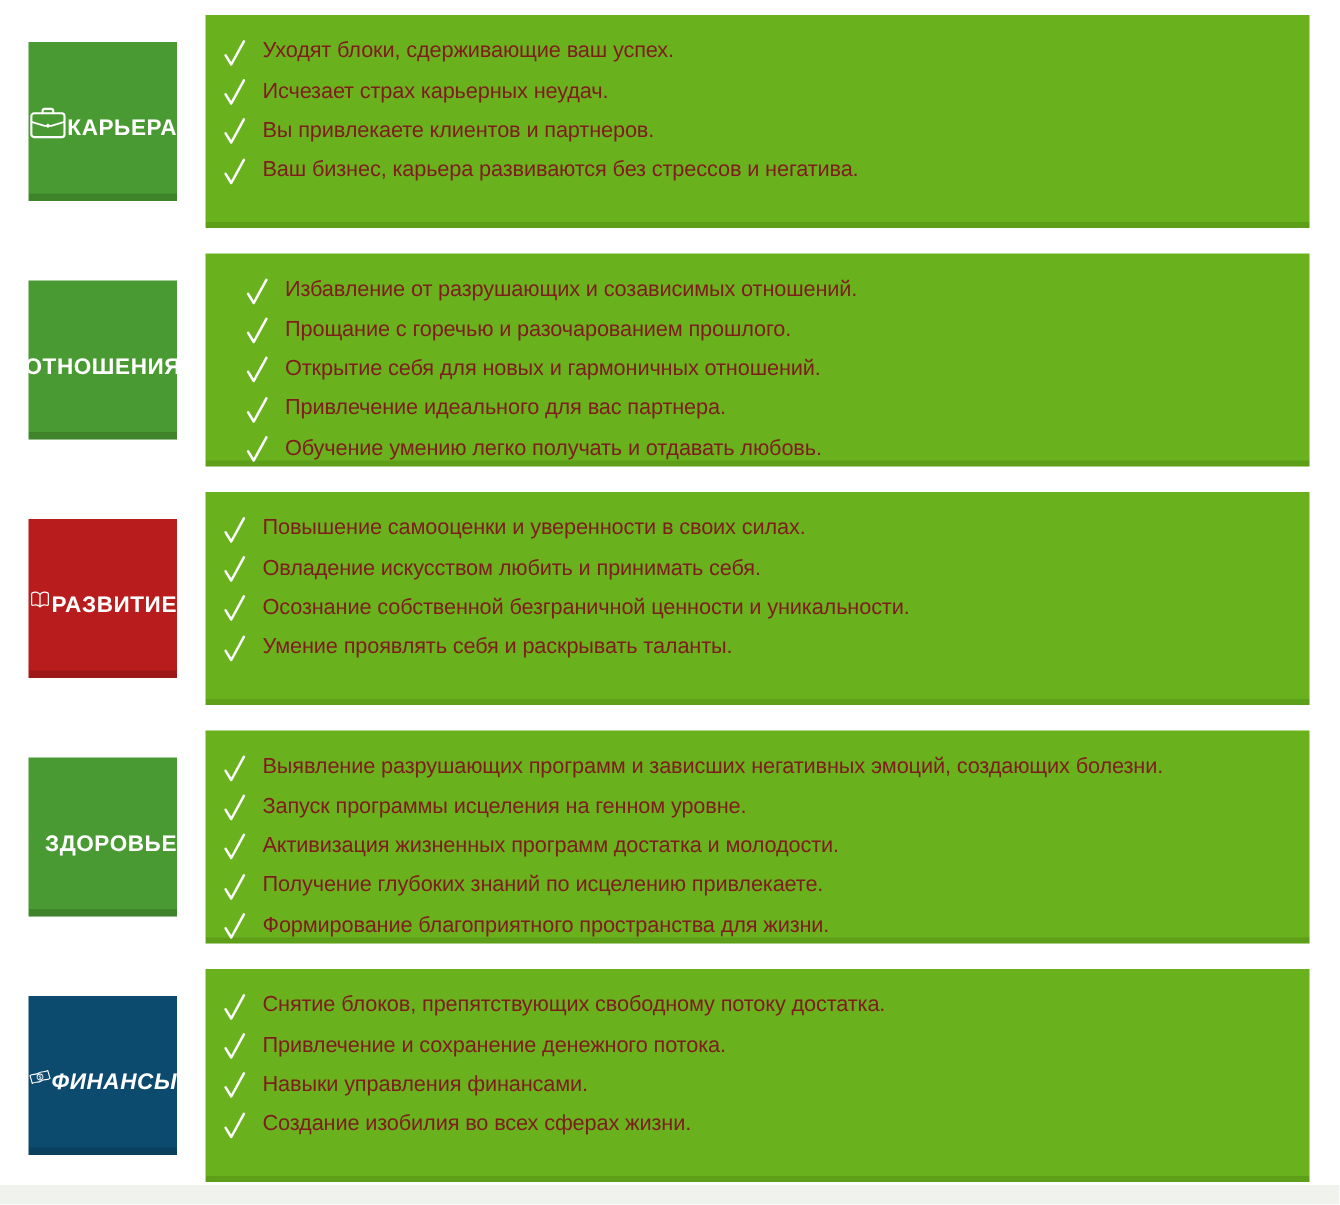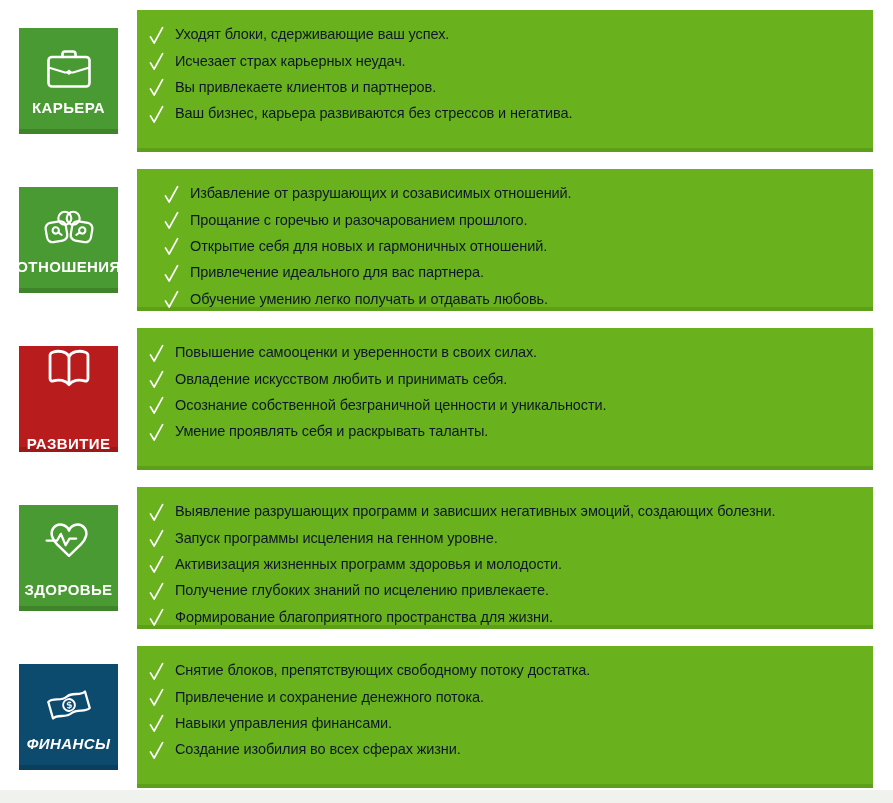--- a/index.html
+++ b/index.html
@@ -25,40 +25,40 @@
   }
   .section:last-child { margin-bottom: 0; }
   .badge {
     flex: none;
     width: 99px; height: 106px;
     margin-right: 19px;
     background: #4a9a33;
     box-shadow: inset 0 -5px 0 rgba(0,0,0,0.14);
     color: #ffffff;
     display: flex;
-    flex-direction: column;
+    flex-direction: row;
     align-items: center;
     justify-content: center;
   }
   .badge-icon { display: block; margin-top: 2px; }
   .badge-label {
     margin-top: 9px;
     font-size: 15px;
     font-weight: bold;
     letter-spacing: 0.4px;
     white-space: nowrap;
   }
   .panel {
     flex: 1;
     height: 142px;
     box-sizing: border-box;
     background: #69b21e;
     box-shadow: inset 0 -4px 0 rgba(0,0,0,0.10);
     padding: 12px 18px 0 9px;
-    color: #0f172a;
+    color: #7f1d1d;
   }
   .item {
     display: flex;
     align-items: center;
     min-height: 26.4px;
   }
   .check {
     flex: none;
     margin: 0 11px 0 3px;
     display: block;
@@ -248,21 +248,21 @@
           <div class="item">
     <svg class="check" width="15" height="19" viewBox="0 0 16 20">
       <use href="#icon-check"></use>
     </svg>
     <div class="item-text">Запуск программы исцеления на генном уровне.</div>
   </div>
           <div class="item">
     <svg class="check" width="15" height="19" viewBox="0 0 16 20">
       <use href="#icon-check"></use>
     </svg>
-    <div class="item-text">Активизация жизненных программ здоровья и молодости.</div>
+    <div class="item-text">Активизация жизненных программ достатка и молодости.</div>
   </div>
           <div class="item">
     <svg class="check" width="15" height="19" viewBox="0 0 16 20">
       <use href="#icon-check"></use>
     </svg>
     <div class="item-text">Получение глубоких знаний по исцелению привлекаете.</div>
   </div>
           <div class="item">
     <svg class="check" width="15" height="19" viewBox="0 0 16 20">
       <use href="#icon-check"></use>

